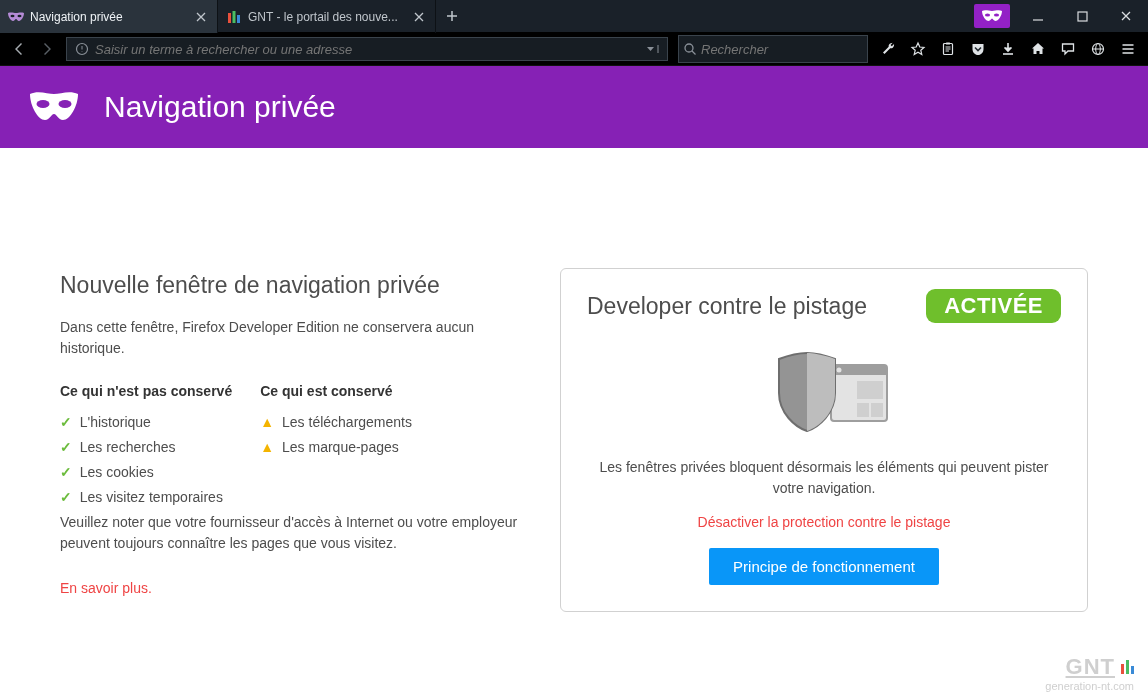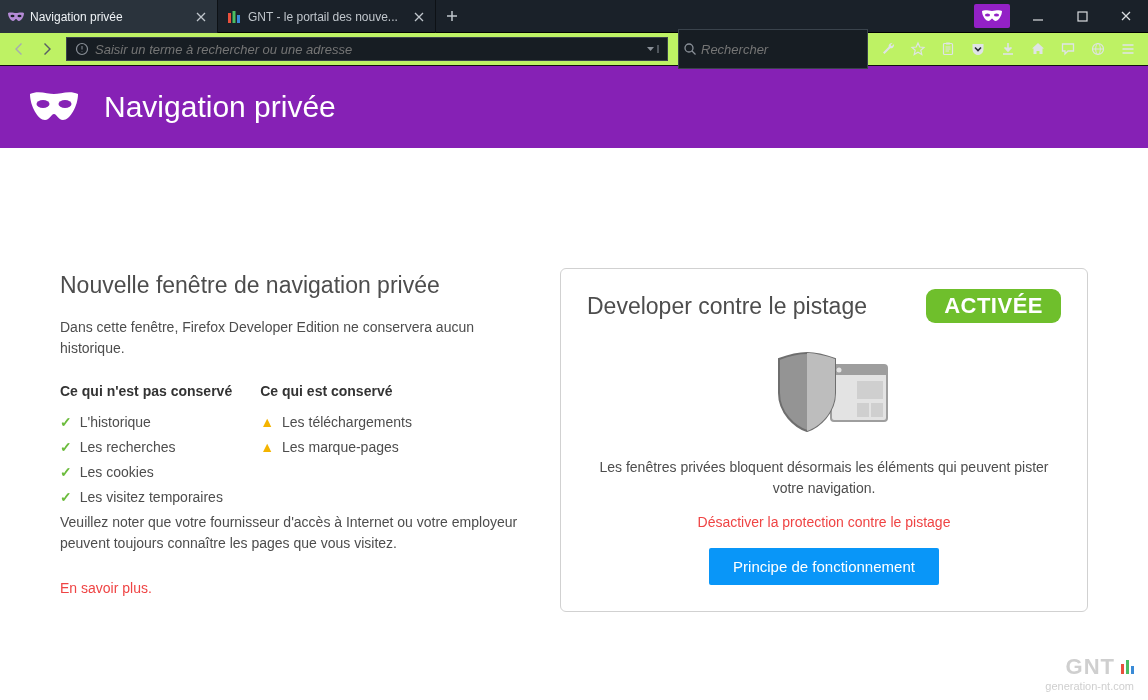--- a/index.html
+++ b/index.html
@@ -12,28 +12,28 @@
 .tab .favicon { width: 16px; height: 16px; display: flex; align-items: center; justify-content: center; flex-shrink: 0; }
 .tab .tab-title { flex: 1; white-space: nowrap; overflow: hidden; text-overflow: ellipsis; }
 .tab .close { width: 16px; height: 16px; color: #c0c6cc; display: flex; align-items: center; justify-content: center; font-size: 14px; flex-shrink: 0; }
 .newtab { width: 32px; display: flex; align-items: center; justify-content: center; color: #c0c6cc; font-size: 16px; }
 .titlebar-spacer { flex: 1; }
 .private-badge { width: 36px; height: 24px; background: #9321c6; margin: 4px 6px; border-radius: 2px; display: flex; align-items: center; justify-content: center; }
 .win-btn { width: 44px; display: flex; align-items: center; justify-content: center; color: #dadde0; }
 .win-btn svg, .close svg, .newtab svg { display: block; }
 
 
-.navbar { height: 33px; background: #bef264; display: flex; align-items: center; padding: 0 6px; gap: 2px; border-bottom: 1px solid #111; }
+.navbar { height: 33px; background: #000000; display: flex; align-items: center; padding: 0 6px; gap: 2px; border-bottom: 1px solid #111; }
 .nav-btn { width: 26px; height: 26px; display: flex; align-items: center; justify-content: center; color: #a6abb0; }
 .nav-btn.disabled { color: #595f65; }
 .urlbar { flex: 1; height: 24px; background: #171d23; border: 1px solid #3a434c; display: flex; align-items: center; padding: 0 2px; margin: 0 4px; }
 .urlbar .identity { width: 18px; height: 18px; display: flex; align-items: center; justify-content: center; color: #8a9098; margin: 0 4px; }
 .urlbar input { flex: 1; background: transparent; border: none; outline: none; color: #c5cad0; font-size: 13px; font-style: italic; }
 .urlbar .dropmarker { width: 20px; color: #8a9098; display: flex; align-items: center; justify-content: center; }
-.searchbar { width: 190px; height: 40px; background: #171d23; border: 1px solid #3a434c; display: flex; align-items: center; padding: 0 4px; margin: 0 4px; }
+.searchbar { width: 190px; height: 28px; background: #171d23; border: 1px solid #3a434c; display: flex; align-items: center; padding: 0 4px; margin: 0 4px; }
 .searchbar .sicon { width: 16px; height: 16px; color: #8a9098; margin-right: 4px; display: flex; align-items: center; justify-content: center; }
 .searchbar input { flex: 1; background: transparent; border: none; outline: none; color: #c5cad0; font-size: 13px; font-style: italic; }
 .toolbar-icons { display: flex; align-items: center; gap: 2px; }
 .tb-btn { width: 28px; height: 26px; display: flex; align-items: center; justify-content: center; color: #dfe3e6; }
 
 
 .banner { height: 82px; background: #8621b5; display: flex; align-items: center; padding: 0 28px; gap: 24px; }
 .banner .mask svg { display: block; }
 .banner h1 { color: #fff; font-size: 30px; font-weight: 400; }
 
@@ -56,21 +56,21 @@
 .panel-head { display: flex; align-items: center; justify-content: space-between; margin-bottom: 18px; }
 .panel-head h2 { font-size: 23px; font-weight: 400; color: #4d4d4d; }
 .badge { background: #6fbf2c; color: #fff; font-weight: bold; font-size: 22px; padding: 4px 18px; border-radius: 9px; letter-spacing: 0.5px; }
 .panel-illus { display: flex; justify-content: center; margin-bottom: 16px; }
 .panel-desc { color: #4d4d4d; font-size: 14px; line-height: 1.5; margin-bottom: 14px; }
 .panel .link { display: inline-block; margin-bottom: 18px; font-size: 14px; }
 .btn-primary { background: #0996f8; color: #fff; border: none; padding: 10px 24px; font-size: 15px; border-radius: 2px; cursor: pointer; }
 
 
 .wm { position: absolute; bottom: 8px; right: 14px; text-align: right; color: #cfcfcf; font-family: Arial, sans-serif; }
-.wm .big { font-size: 22px; font-weight: bold; letter-spacing: 1px; display: flex; align-items: flex-end; gap: 4px; justify-content: flex-end; }
+.wm .big { font-size: 22px; font-weight: bold; letter-spacing: 1px; display: flex; align-items: flex-end; gap: 4px; justify-content: flex-end; text-decoration: underline; }
 .wm .small { font-size: 11px; color: #cfcfcf; }
 .wm-bars span { display: inline-block; width: 3px; margin-left: 2px; }
 </style>
 </head>
 <body>
 
 <div class="tabstrip">
   <div class="tab active">
     <span class="favicon">
       <svg width="16" height="10" viewBox="0 0 16 10">

